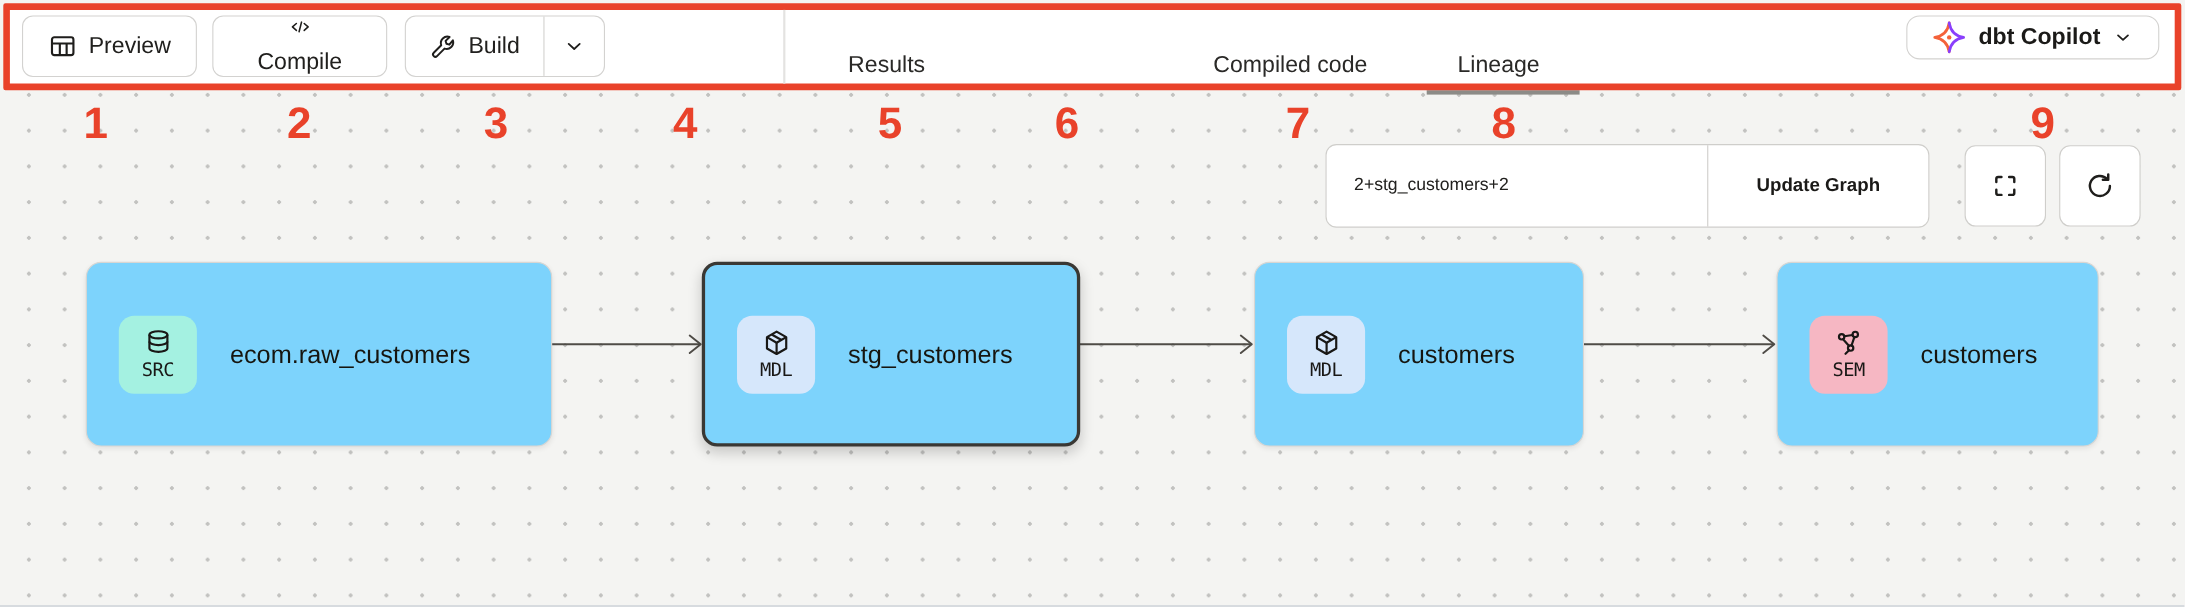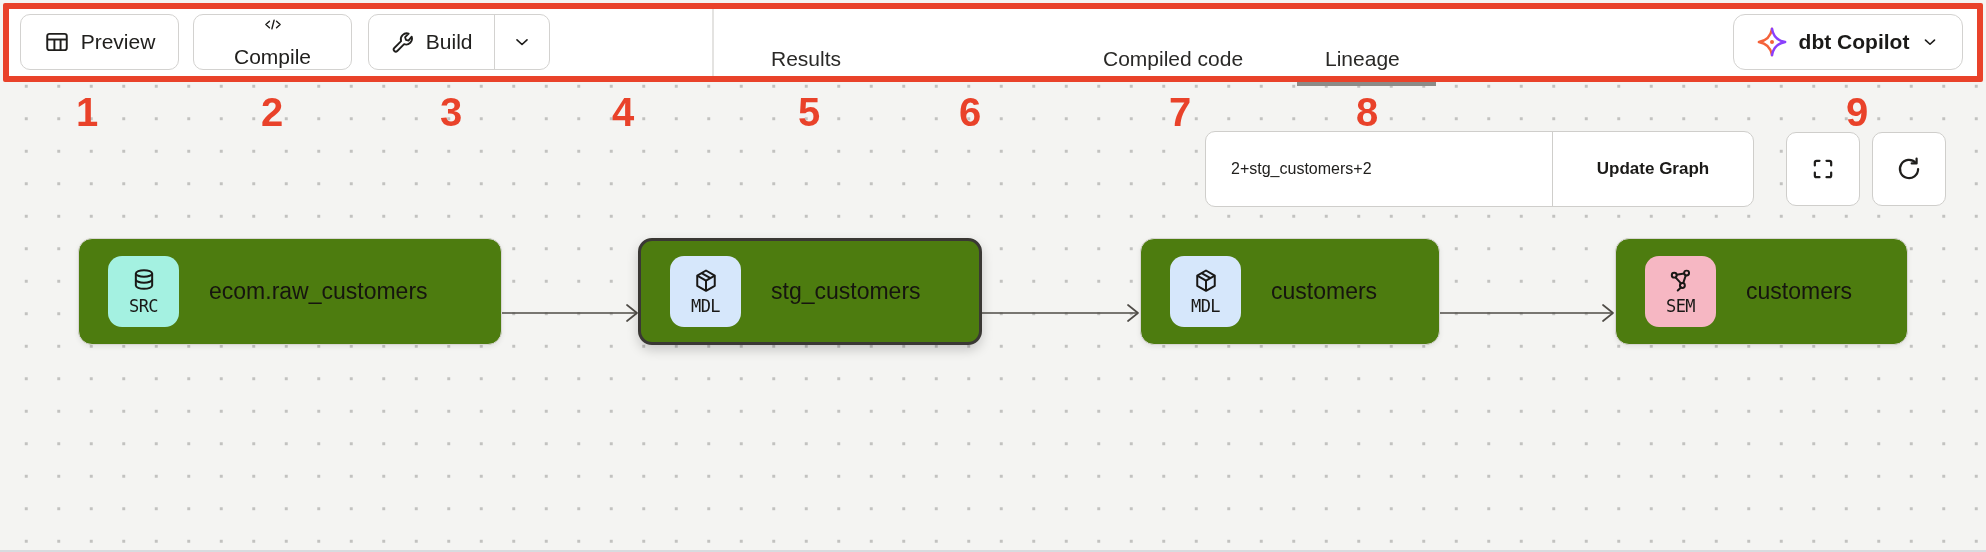--- a/index.html
+++ b/index.html
@@ -40,21 +40,21 @@
   .split .main{height:100%;display:flex;align-items:center;justify-content:center;gap:11px;}
   .split .chev{height:100%;display:flex;align-items:center;justify-content:center;border-left:1.5px solid #D3D2D0;}
   .vdivider{position:absolute;left:703px;top:0;bottom:0;width:1.5px;background:#E4E3E1;}
 
   .tab{
     position:absolute;top:0;height:67px;display:flex;align-items:center;
     font-size:21px;color:#2A2927;cursor:pointer;white-space:nowrap;margin-top:16px;
   }
 
   .copilot{
-    position:absolute;left:1724px;top:5px;width:230px;height:56px;box-sizing:border-box;
+    position:absolute;left:1724px;top:5px;width:230px;height:40px;box-sizing:border-box;
     background:#fff;border:1.5px solid #D3D2D0;border-radius:12px;
     display:flex;align-items:center;justify-content:center;gap:12px;
     font-size:21px;font-weight:700;color:#1B1A18;cursor:pointer;
   }
 
   
   .num{
     position:absolute;top:90px;transform:translateX(-50%);
     font-size:40px;font-weight:700;color:#E9422A;z-index:6;
     font-family:"Liberation Sans","DejaVu Sans",sans-serif;
@@ -77,22 +77,22 @@
   .icon-btn{
     position:absolute;top:132px;width:74px;height:74px;box-sizing:border-box;
     background:#fff;border:1.5px solid #CFCECB;border-radius:10px;
     display:flex;align-items:center;justify-content:center;cursor:pointer;z-index:3;
   }
   .icon-btn.fs{left:1786px;}
   .icon-btn.rf{left:1872px;}
 
   
   .node{
-    position:absolute;top:238px;height:107px;box-sizing:border-box;
-    background:#4d7c0f;border:1.5px solid #D8D6D3;border-radius:14px;
+    position:absolute;top:238px;height:168px;box-sizing:border-box;
+    background:#7dd3fc;border:1.5px solid #D8D6D3;border-radius:14px;
     box-shadow:0 2px 5px rgba(0,0,0,.07);
     display:flex;align-items:center;gap:30px;padding-left:29px;
     z-index:2;cursor:pointer;
   }
   .node.selected{border:3px solid #3A3834;box-shadow:0 5px 12px rgba(0,0,0,.18);}
   .node .badge{
     width:71px;height:71px;border-radius:14px;flex:0 0 auto;
     display:flex;flex-direction:column;align-items:center;justify-content:center;gap:1px;
   }
   .node .badge .blabel{

